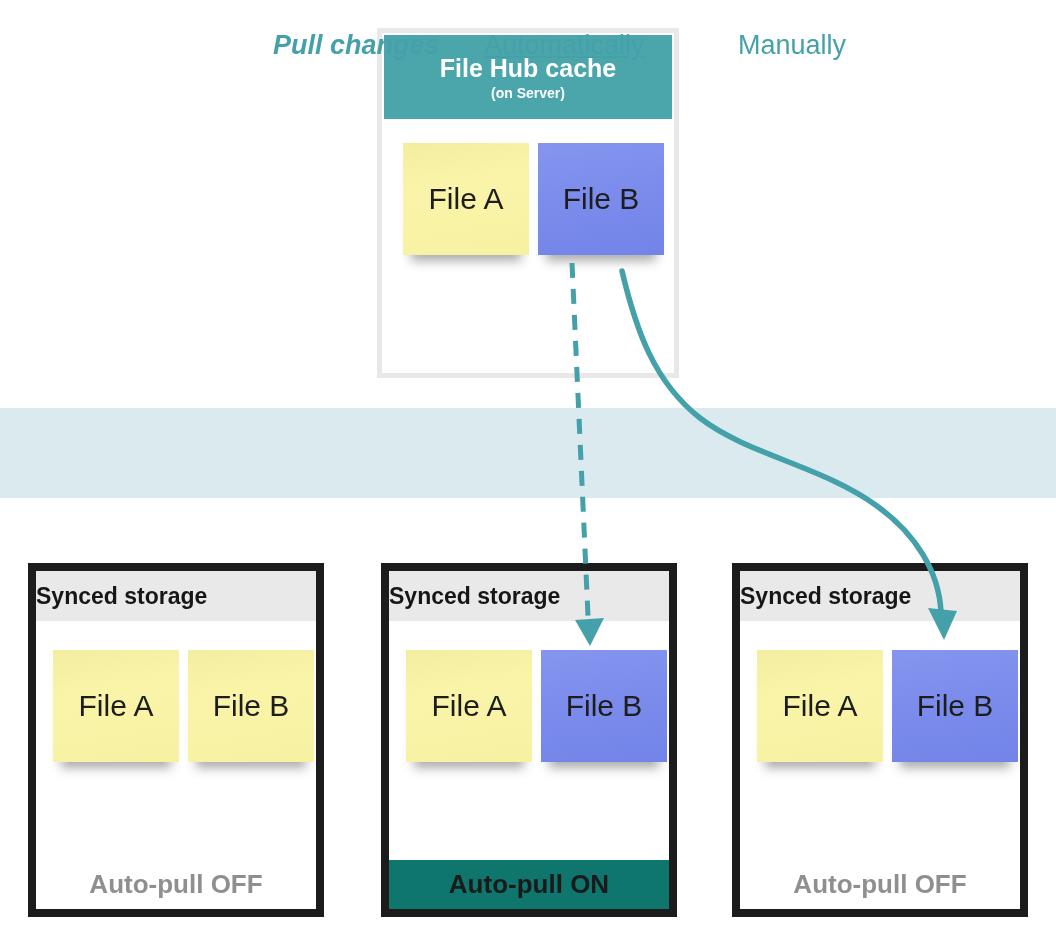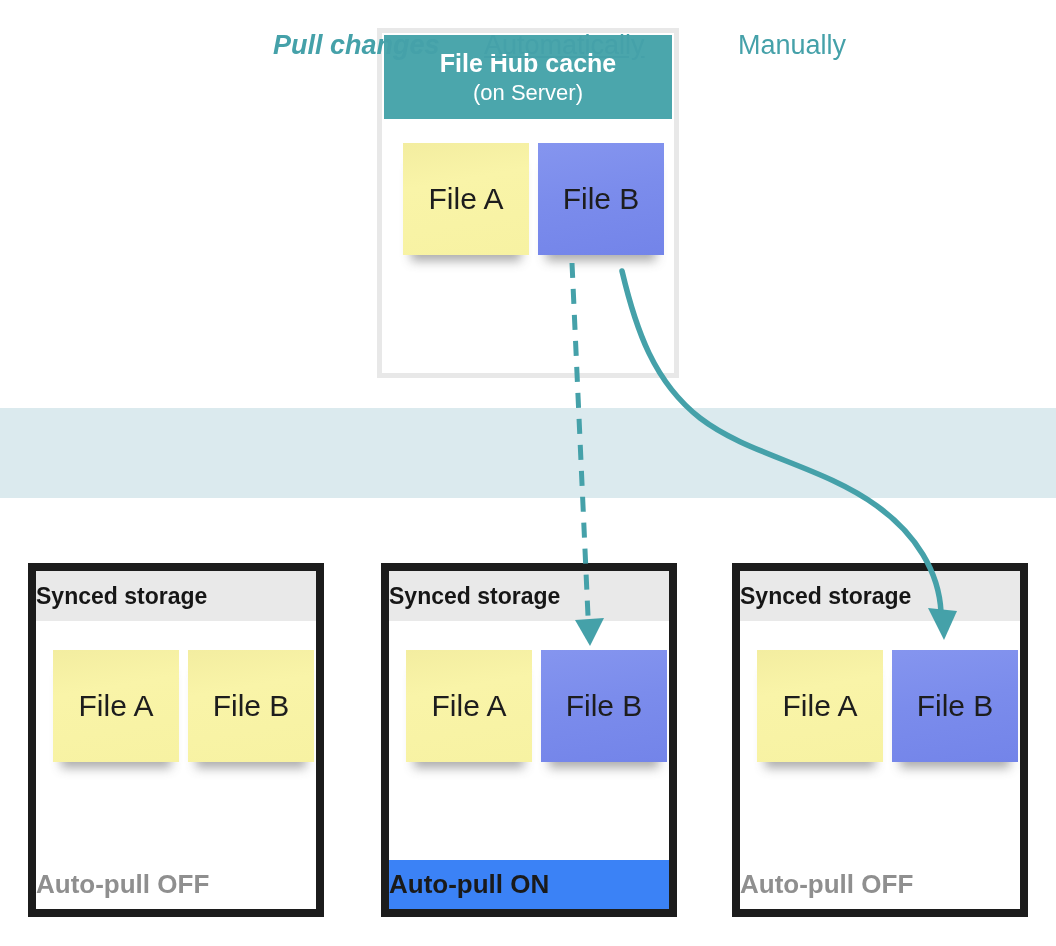--- a/index.html
+++ b/index.html
@@ -18,21 +18,21 @@
     background:#ffffff;border:5px solid #e8e8e8;
     z-index:1;
   }
   .server-header{
     position:absolute;left:2px;right:2px;top:2px;height:84px;
     background:#4ba6ac;color:#ffffff;
     display:flex;flex-direction:column;align-items:center;justify-content:center;
     gap:2px;
   }
   .server-title{font-size:25px;font-weight:bold;line-height:1.2;}
-  .server-subtitle{font-size:22px;font-weight:normal;line-height:1.2;}
+  .server-subtitle{font-size:14px;font-weight:bold;line-height:1.2;}
 
   
   .note{
     position:absolute;width:126px;height:112px;
     display:flex;align-items:center;justify-content:center;
     font-size:30px;color:#1d1d1d;
     box-shadow:0 14px 10px -8px rgba(70,70,70,0.45);
   }
   .note-yellow{background:linear-gradient(170deg,#f3eda0 0%,#f9f4a8 35%,#f7f2a2 100%);}
   .note-blue{background:linear-gradient(170deg,#8595ef 0%,#7b8cec 45%,#7384e9 100%);}
@@ -63,24 +63,24 @@
   .storage-3{left:732px;}
   .storage-header{
     position:absolute;left:0;right:0;top:0;height:50px;
     background:#e9e9e9;color:#161616;
     font-size:23px;font-weight:bold;line-height:50px;
   }
   .storage-box .note-a{left:17px;top:79px;}
   .storage-box .note-b{left:152px;top:79px;}
   .storage-footer{
     position:absolute;left:0;right:0;bottom:0;height:49px;
-    font-size:26px;font-weight:bold;line-height:49px;
+    font-size:26px;font-weight:bold;text-align:center;line-height:49px;
   }
   .footer-off{color:#8f8f8f;background:transparent;}
-  .footer-on{color:#1a1a1a;background:#3b82f6;}
+  .footer-on{color:#1a1a1a;background:#0f766e;}
 
   
   .arrows-svg{
     position:absolute;left:0;top:0;width:1056px;height:946px;
     z-index:5;pointer-events:none;
   }
 </style>
 </head>
 <body>
 

